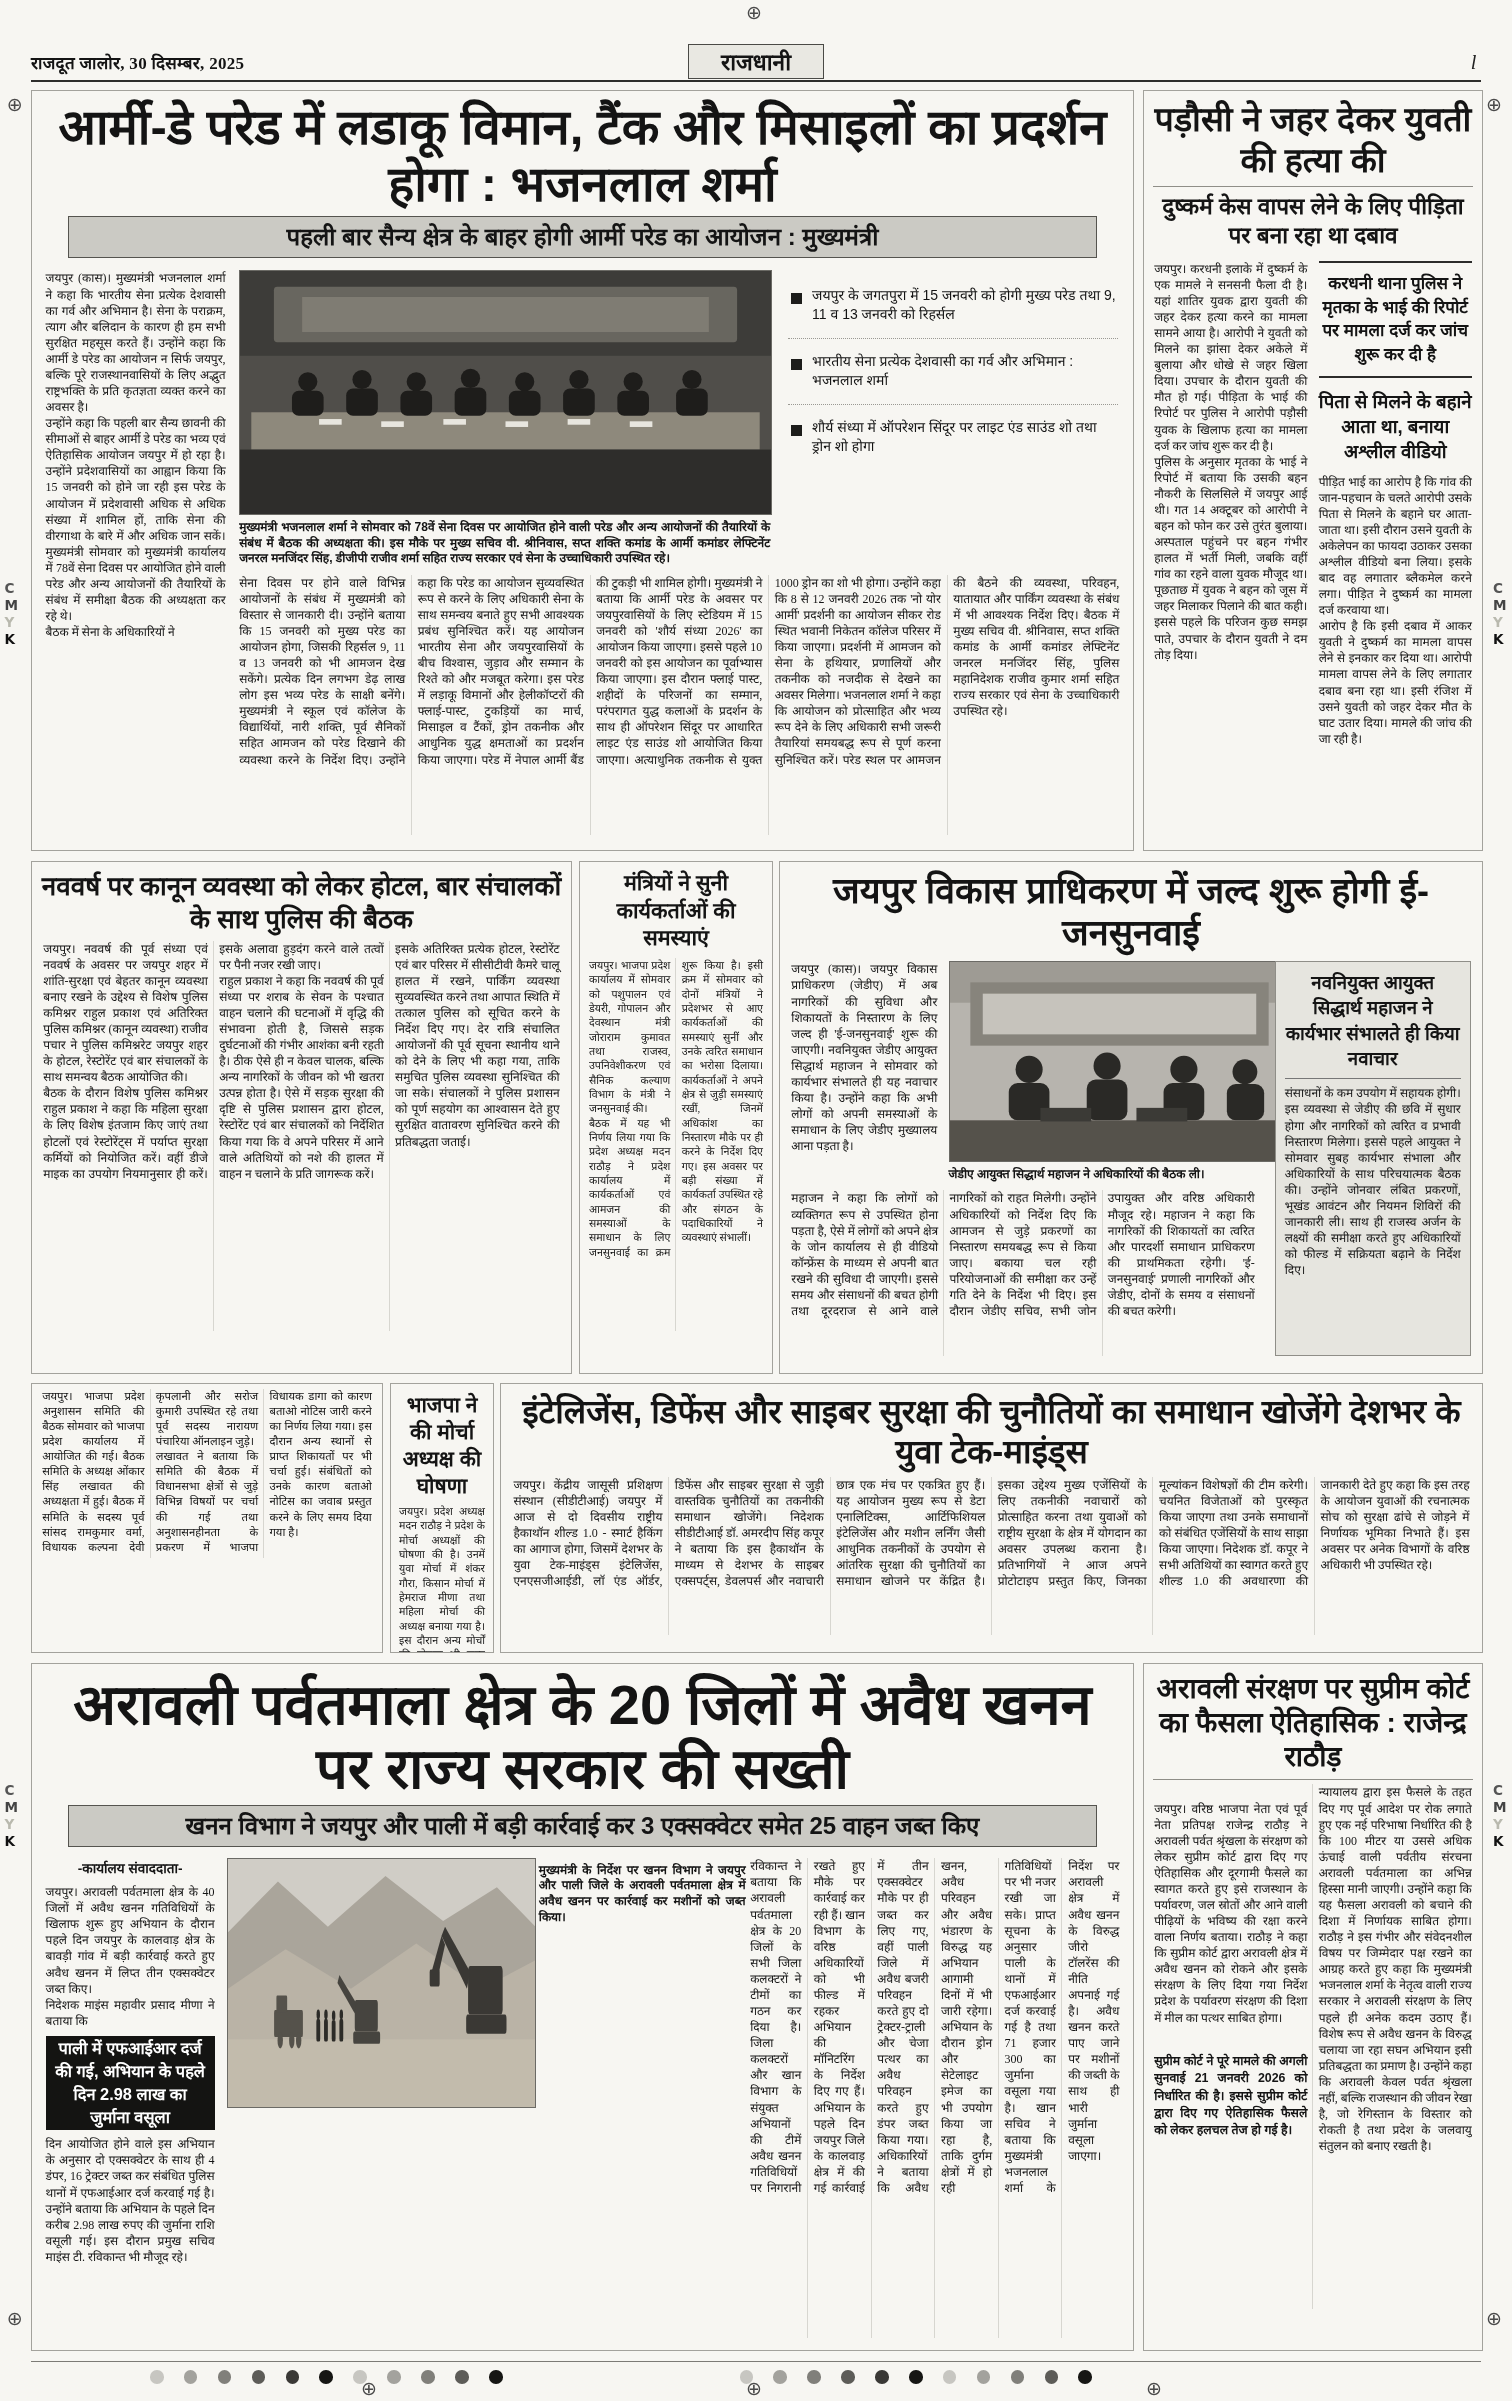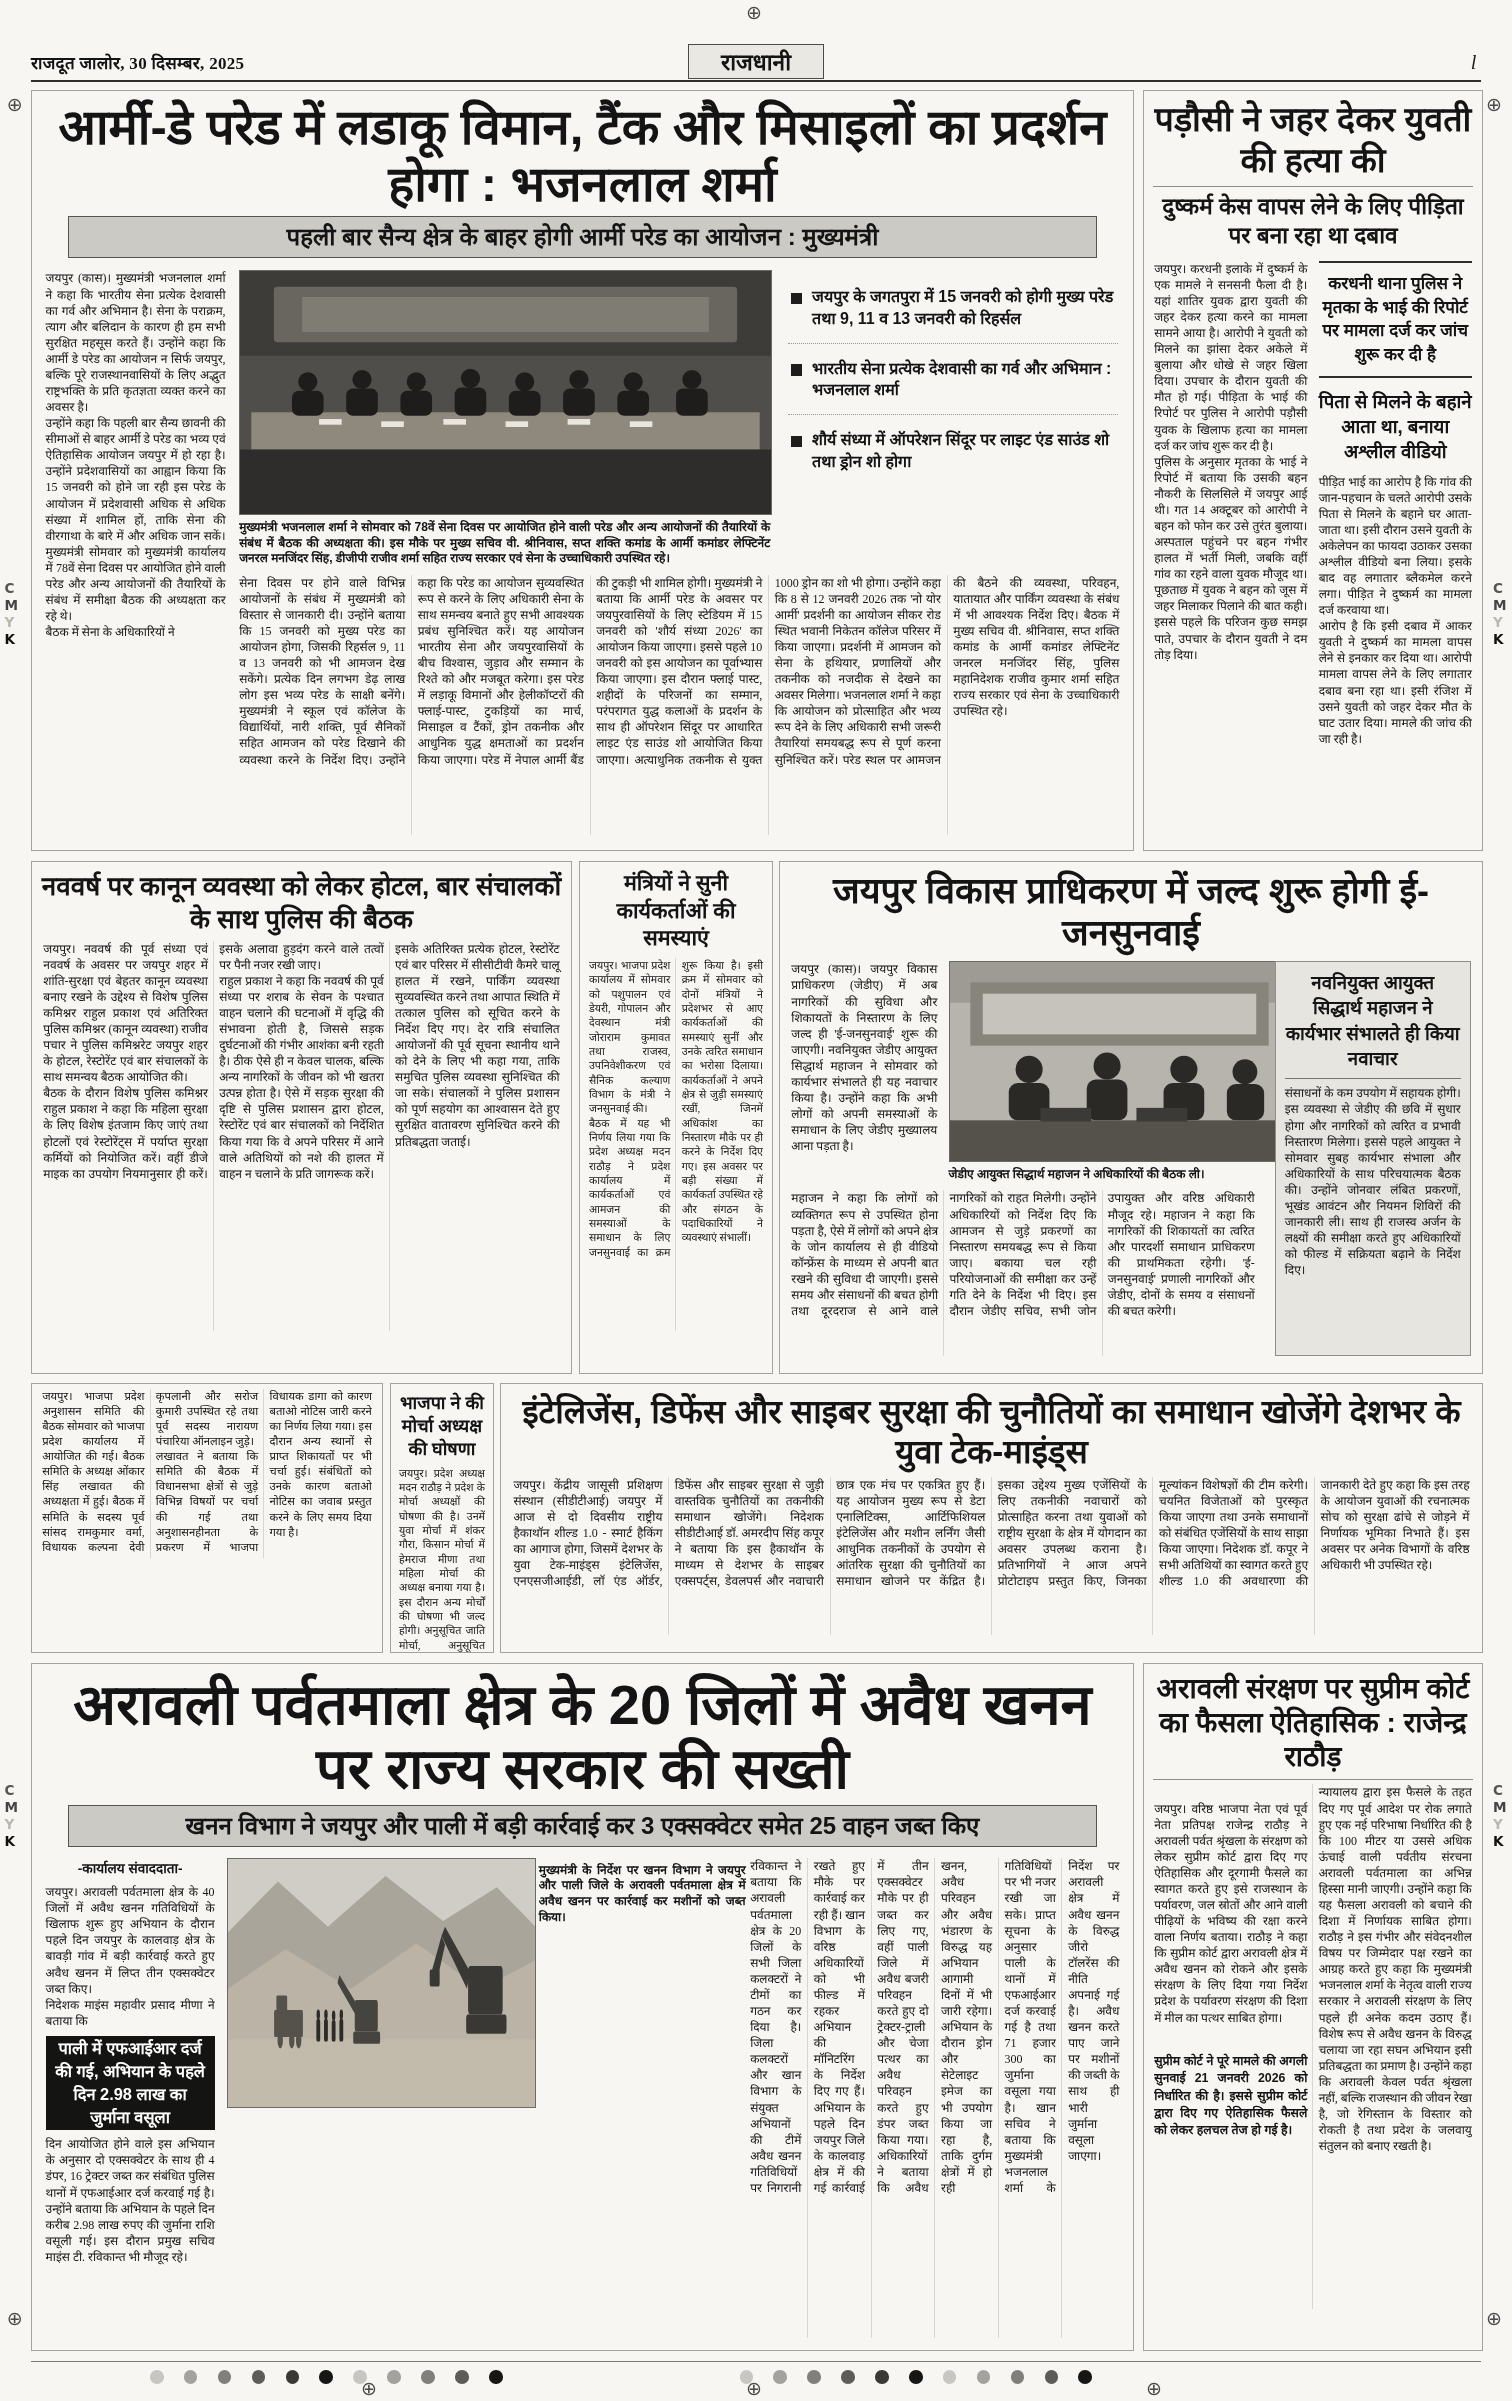--- a/index.html
+++ b/index.html
@@ -46,21 +46,21 @@
   .photo svg{display:block;width:100%;border:0.6px solid #6b6a65;background:#bdbab2;}
   
   .army-content{display:flex;gap:13.6px;padding:6.8px 13.6px 10.2px;height:565px;}
   .lead-col{width:180px;flex:none;}
   .army-right{flex:1;min-width:0;display:flex;flex-direction:column;gap:8px;}
   .army-toprow{display:flex;gap:14.7px;}
   .army-photo{width:531px;flex:none;}
   .army-photo svg{height:243px;}
   .bullets{flex:1;list-style:none;margin:0;padding:2.3px 1.1px 0 3.4px;}
   .bullet{display:flex;gap:10.2px;padding:13.6px 2.3px;border-bottom:1.7px dotted #9a9993;
-    font-size:16px;font-weight:700;line-height:1.35;font-family:"Liberation Sans",sans-serif;justify-content:space-between;}
+    font-size:14px;font-weight:400;line-height:1.35;font-family:"Liberation Sans",sans-serif;justify-content:space-between;}
   .bullet:last-child{border-bottom:none;}
   .sq{width:11.3px;height:11.3px;background:#1d1d1b;flex:none;margin-top:6.8px;}
   .army-bottom{flex:1;}
   
   .rule{border-top:0.6px solid #8f8e88;margin:4.5px 9px;}
   .subhead-bold{font-size:22.6px;font-weight:800;text-align:center;line-height:1.3;margin:1.1px 12.4px 4.5px;
     font-family:"Liberation Sans",sans-serif;}
   .poison-body{display:flex;gap:11.3px;padding:5.6px 10.2px;height:576px;}
   .poison-col{flex:1;min-width:0;}
   .inset{border-top:2.3px solid #2c2c2a;border-bottom:2.3px solid #2c2c2a;padding:9px 3.4px;margin-bottom:9px;
@@ -284,21 +284,21 @@
       </aside>
     </div>
   </section>
 
   <section class="article" style="left:31px;top:1383px;width:350px;height:268px">
     <div class="bodytext cols-3 daga-body">जयपुर। भाजपा प्रदेश अनुशासन समिति की बैठक सोमवार को भाजपा प्रदेश कार्यालय में आयोजित की गई। बैठक समिति के अध्यक्ष ओंकार सिंह लखावत की अध्यक्षता में हुई। बैठक में समिति के सदस्य पूर्व सांसद रामकुमार वर्मा, विधायक कल्पना देवी कृपलानी और सरोज कुमारी उपस्थित रहे तथा पूर्व सदस्य नारायण पंचारिया ऑनलाइन जुड़े।
 लखावत ने बताया कि समिति की बैठक में विधानसभा क्षेत्रों से जुड़े विभिन्न विषयों पर चर्चा की गई तथा अनुशासनहीनता के प्रकरण में भाजपा विधायक डागा को कारण बताओ नोटिस जारी करने का निर्णय लिया गया। इस दौरान अन्य स्थानों से प्राप्त शिकायतों पर भी चर्चा हुई। संबंधितों को उनके कारण बताओ नोटिस का जवाब प्रस्तुत करने के लिए समय दिया गया है।</div>
   </section>
 
   <section class="article" style="left:390px;top:1383px;width:102px;height:268px">
-    <h4 class="h-sm" style="font-size:18px">भाजपा ने की मोर्चा अध्यक्ष की घोषणा</h4>
+    <h4 class="h-sm" style="font-size:21px">भाजपा ने की मोर्चा अध्यक्ष की घोषणा</h4>
     <div class="bodytext morcha-body">जयपुर। प्रदेश अध्यक्ष मदन राठौड़ ने प्रदेश के मोर्चा अध्यक्षों की घोषणा की है। उनमें युवा मोर्चा में शंकर गौरा, किसान मोर्चा में हेमराज मीणा तथा महिला मोर्चा की अध्यक्ष बनाया गया है। इस दौरान अन्य मोर्चों की घोषणा भी जल्द होगी। अनुसूचित जाति मोर्चा, अनुसूचित जनजाति मोर्चा एवं अल्पसंख्यक मोर्चा के अध्यक्षों की नियुक्ति की गई। राठौड़ ने सभी नवनियुक्त अध्यक्षों को बधाई देते हुए केंद्रीय एवं प्रदेश नेतृत्व का आभार जताते हुए संगठन को मजबूत करने का आह्वान किया। मोर्चा अध्यक्ष अपनी-अपनी कार्यकारिणी जल्द घोषित करेंगे।</div>
   </section>
 
   <section class="article" style="left:500px;top:1383px;width:981px;height:268px">
     <h2 class="h-lg" style="font-size:33px">इंटेलिजेंस, डिफेंस और साइबर सुरक्षा की चुनौतियों का समाधान खोजेंगे देशभर के युवा टेक-माइंड्स</h2>
     <div class="bodytext cols-6 hackathon-body">जयपुर। केंद्रीय जासूसी प्रशिक्षण संस्थान (सीडीटीआई) जयपुर में आज से दो दिवसीय राष्ट्रीय हैकाथॉन शील्ड 1.0 - स्मार्ट हैकिंग का आगाज होगा, जिसमें देशभर के युवा टेक-माइंड्स इंटेलिजेंस, एनएसजीआईडी, लॉ एंड ऑर्डर, डिफेंस और साइबर सुरक्षा से जुड़ी वास्तविक चुनौतियों का तकनीकी समाधान खोजेंगे। निदेशक सीडीटीआई डॉ. अमरदीप सिंह कपूर ने बताया कि इस हैकाथॉन के माध्यम से देशभर के साइबर एक्सपर्ट्स, डेवलपर्स और नवाचारी छात्र एक मंच पर एकत्रित हुए हैं। यह आयोजन मुख्य रूप से डेटा एनालिटिक्स, आर्टिफिशियल इंटेलिजेंस और मशीन लर्निंग जैसी आधुनिक तकनीकों के उपयोग से आंतरिक सुरक्षा की चुनौतियों का समाधान खोजने पर केंद्रित है। इसका उद्देश्य मुख्य एजेंसियों के लिए तकनीकी नवाचारों को प्रोत्साहित करना तथा युवाओं को राष्ट्रीय सुरक्षा के क्षेत्र में योगदान का अवसर उपलब्ध कराना है। प्रतिभागियों ने आज अपने प्रोटोटाइप प्रस्तुत किए, जिनका मूल्यांकन विशेषज्ञों की टीम करेगी। चयनित विजेताओं को पुरस्कृत किया जाएगा तथा उनके समाधानों को संबंधित एजेंसियों के साथ साझा किया जाएगा। निदेशक डॉ. कपूर ने सभी अतिथियों का स्वागत करते हुए शील्ड 1.0 की अवधारणा की जानकारी देते हुए कहा कि इस तरह के आयोजन युवाओं की रचनात्मक सोच को सुरक्षा ढांचे से जोड़ने में निर्णायक भूमिका निभाते हैं। इस अवसर पर अनेक विभागों के वरिष्ठ अधिकारी भी उपस्थित रहे।</div>
   </section>
 
   <section class="article" style="left:31px;top:1663px;width:1101px;height:686px">
     <h1 class="h-xxl">अरावली पर्वतमाला क्षेत्र के 20 जिलों में अवैध खनन पर राज्य सरकार की सख्ती</h1>

